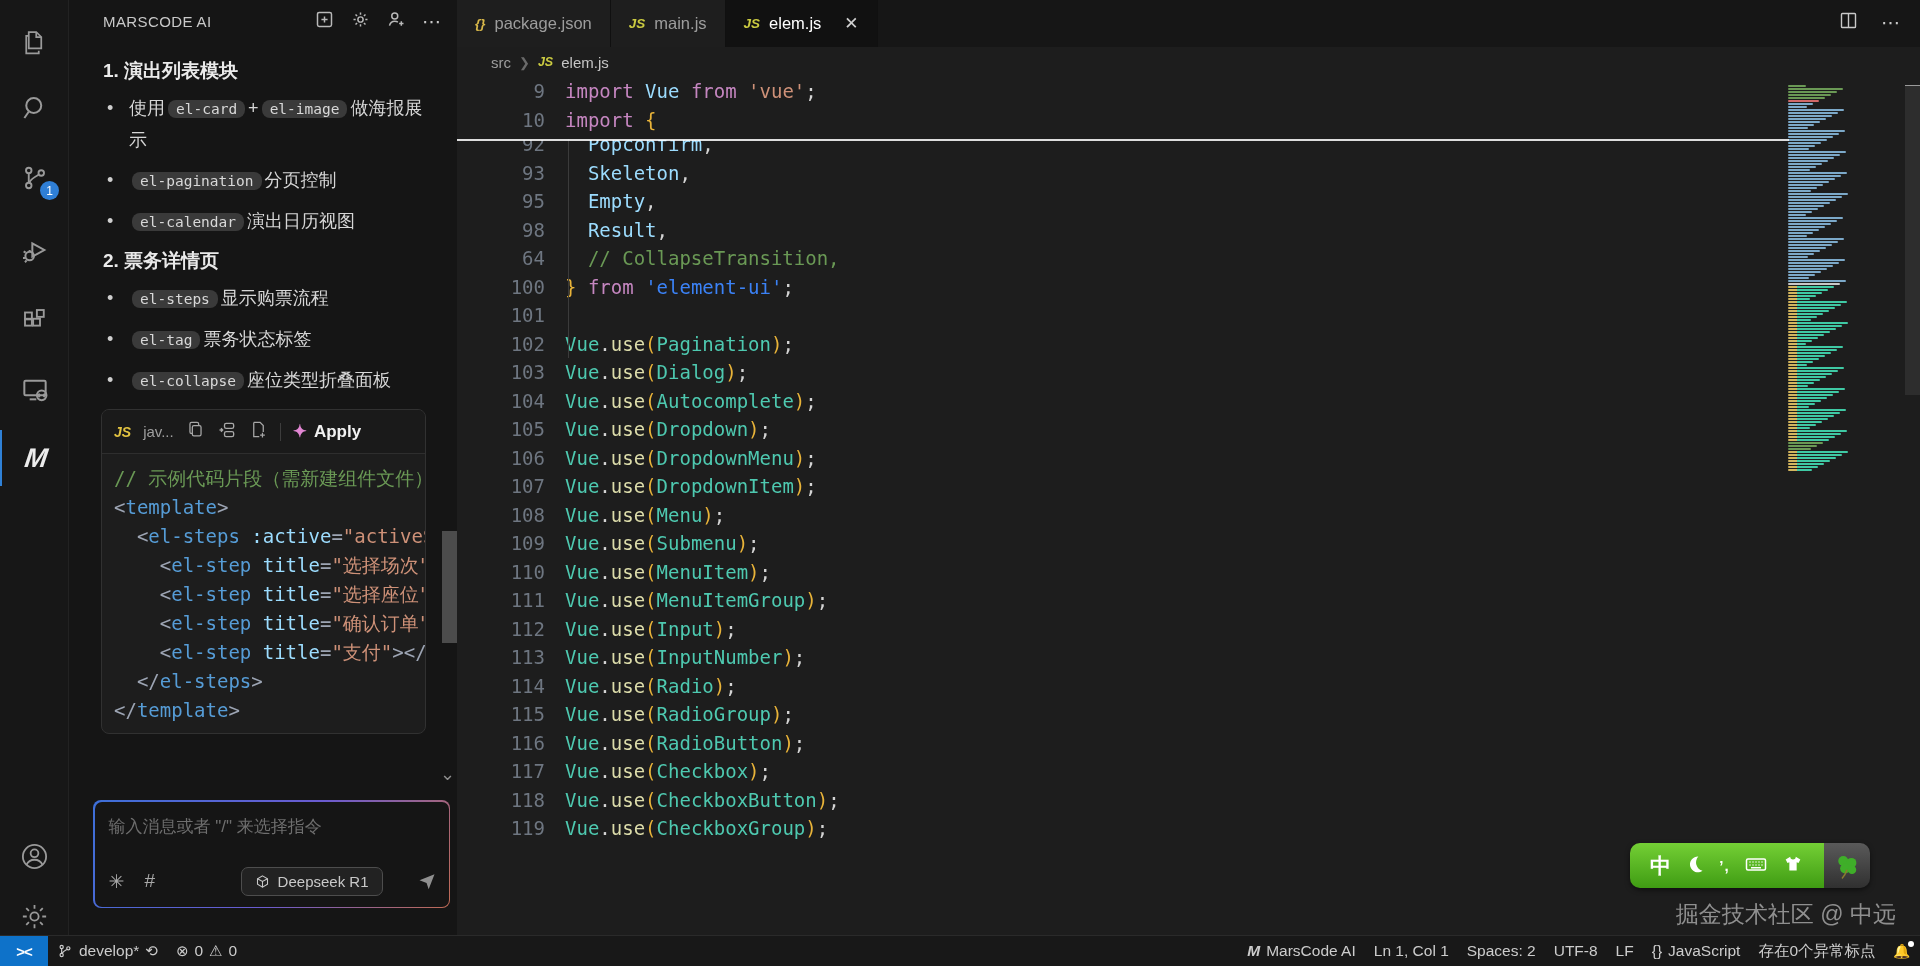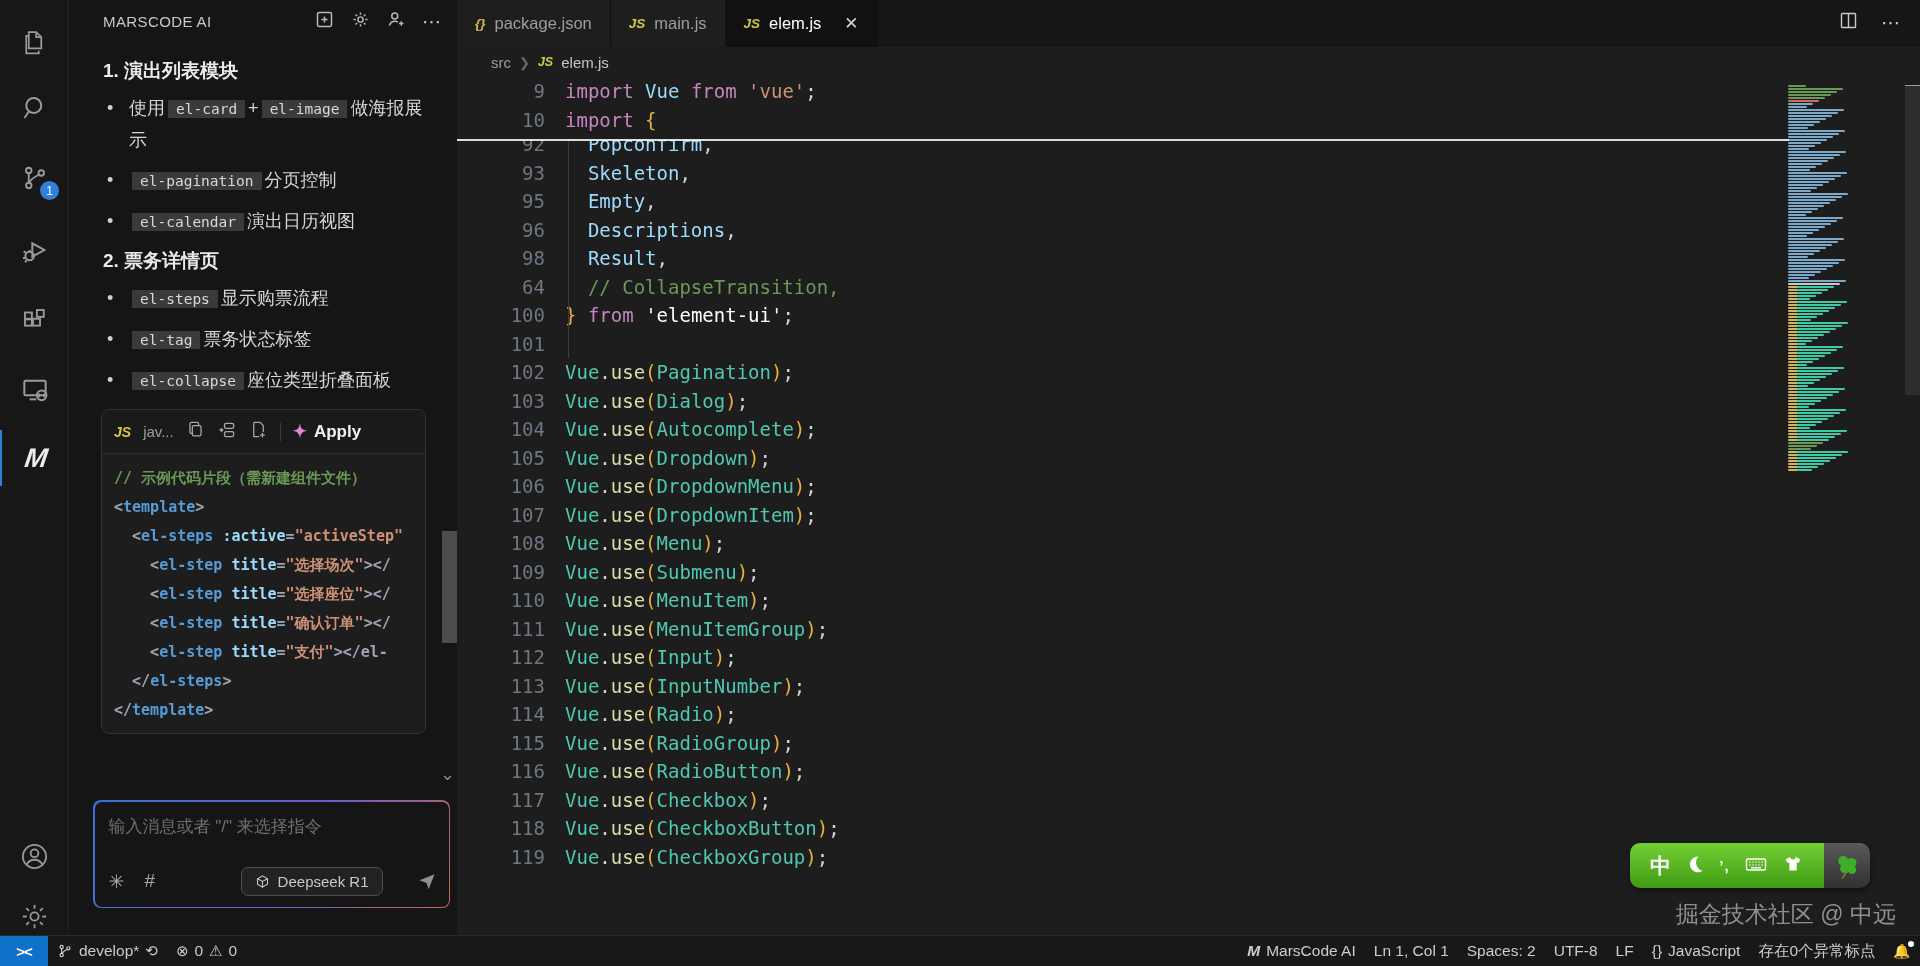--- a/index.html
+++ b/index.html
@@ -24,36 +24,36 @@
   .side-panel { position:absolute; left:69px; top:0; width:388px; bottom:31px;
     background:#151515; overflow:hidden; }
   .sp-header { display:flex; align-items:center; height:42px; padding:0 14px 0 34px; }
   .sp-title { color:#c9c9c9; font-size:15px; letter-spacing:.4px; flex:0 0 auto; }
   .sp-header-icons { margin-left:auto; display:flex; gap:15px; align-items:center; }
   .sp-header-icons svg { stroke:#b9b9b9; }
   .sp-body { padding:6px 18px 12px 34px; color:#d6d6d6; }
   .sp-h { font-size:19px; font-weight:bold; color:#eaeaea; margin:10px 0 6px 0; }
   .sp-li { display:flex; margin:9px 0 9px 4px; font-size:18px; line-height:31px; color:#d6d6d6;}
   .sp-li .bullet { width:22px; flex:0 0 22px; color:#cfcfcf; }
-  .chip { background:#3a3a3a; color:#d8d8d8; border-radius:0; padding:1px 8px;
+  .chip { background:#3a3a3a; color:#d8d8d8; border-radius:8px; padding:1px 8px;
     font-family:"DejaVu Sans Mono", monospace; font-size:14.5px; margin:0 3px; white-space:nowrap;}
   
   .code-block { margin:12px 0 0 -2px; width:325px; background:#1d1d1d; border:1px solid #313131;
     border-radius:8px; overflow:hidden; }
   .cb-header { display:flex; align-items:center; height:44px; background:#1a1a1a;
     border-bottom:1px solid #2e2e2e; padding:0 12px; gap:12px; }
   .cb-js { color:#e2c341; font-weight:bold; font-size:14px; font-style:italic;}
   .cb-lang { color:#9f9f9f; font-size:15px; }
   .cb-header svg { stroke:#a8a8a8; }
   .cb-div { width:1px; height:18px; background:#3d3d3d; }
   .cb-apply { display:flex; align-items:center; gap:7px; color:#f2f2f2; font-weight:bold;
     font-size:17px; cursor:pointer;}
   .cb-spark { color:#e387d4; font-size:17px; }
   .cb-code { padding:10px 0 8px 12px; font-family:"DejaVu Sans Mono", monospace;
-    font-size:15px; line-height:29px; white-space:pre; overflow:hidden;font-weight:bold; }
+    font-size:19px; line-height:29px; white-space:pre; overflow:hidden; }
   
   .sp-scroll-thumb { position:absolute; left:373px; top:531px; width:15px; height:112px;
     background:#4c4c4c; }
   .sp-chevron { position:absolute; left:371px; top:763px; color:#8f8f8f; font-size:18px; }
   
   .sp-input-wrap { position:absolute; left:24px; top:800px; width:357px; height:108px;
     border-radius:8px; padding:1.5px;
     background:linear-gradient(120deg,#3d6fd8,#6a5bd0 55%,#c06a54 100%); }
   .sp-input { width:100%; height:100%; border-radius:7px; background:#151515;
     position:relative; padding:13px 14px; }
@@ -333,24 +333,23 @@
     <div class="editor-body">
       <div class="sticky" id="sticky-lines">
           <div class="cl"><span class="ln">9</span><span class="ct"><span style="color: rgb(197, 134, 192);">import</span><span style="color: rgb(212, 212, 212);"> </span><span style="color: rgb(156, 220, 254);">Vue</span><span style="color: rgb(212, 212, 212);"> </span><span style="color: rgb(197, 134, 192);">from</span><span style="color: rgb(212, 212, 212);"> </span><span style="color: rgb(206, 145, 120);">'vue'</span><span style="color: rgb(212, 212, 212);">;</span></span></div>
           <div class="cl"><span class="ln">10</span><span class="ct"><span style="color: rgb(197, 134, 192);">import</span><span style="color: rgb(212, 212, 212);"> </span><span style="color: rgb(232, 179, 57);">{</span></span></div>
         </div>
       <div class="sticky-border"></div>
       <div class="code-lines" id="code-lines">
           <div class="cl" style="margin-top: -10px;"><span class="ln">92</span><span class="ct"><span style="color: rgb(212, 212, 212);">  </span><span style="color: rgb(156, 220, 254);">Popconfirm</span><span style="color: rgb(212, 212, 212);">,</span></span></div>
           <div class="cl"><span class="ln">93</span><span class="ct"><span style="color: rgb(212, 212, 212);">  </span><span style="color: rgb(156, 220, 254);">Skeleton</span><span style="color: rgb(212, 212, 212);">,</span></span></div>
           <div class="cl"><span class="ln">95</span><span class="ct"><span style="color: rgb(212, 212, 212);">  </span><span style="color: rgb(156, 220, 254);">Empty</span><span style="color: rgb(212, 212, 212);">,</span></span></div>
-          <div class="cl"><span class="ln">96</span><span class="ct"><span style="color: rgb(212, 212, 212);">  </span><span style="color: rgb(156, 220, 254);">Descriptions</span><span style="color: rgb(212, 212, 212);">,</span></span></div>
           <div class="cl"><span class="ln">98</span><span class="ct"><span style="color: rgb(212, 212, 212);">  </span><span style="color: rgb(156, 220, 254);">Result</span><span style="color: rgb(212, 212, 212);">,</span></span></div>
           <div class="cl"><span class="ln">64</span><span class="ct"><span style="color: rgb(212, 212, 212);">  </span><span style="color: rgb(106, 153, 85);">// CollapseTransition,</span></span></div>
-          <div class="cl"><span class="ln">100</span><span class="ct"><span style="color: rgb(232, 179, 57);">}</span><span style="color: rgb(212, 212, 212);"> </span><span style="color: rgb(197, 134, 192);">from</span><span style="color: rgb(212, 212, 212);"> </span><span style="color: #ffffff; text-align: center;">'element-ui'</span><span style="color: rgb(212, 212, 212);">;</span></span></div>
+          <div class="cl"><span class="ln">100</span><span class="ct"><span style="color: rgb(232, 179, 57);">}</span><span style="color: rgb(212, 212, 212);"> </span><span style="color: rgb(197, 134, 192);">from</span><span style="color: rgb(212, 212, 212);"> </span><span style="color: #3b82f6; text-align: center;">'element-ui'</span><span style="color: rgb(212, 212, 212);">;</span></span></div>
           <div class="cl"><span class="ln">101</span><span class="ct"></span></div>
           <div class="cl"><span class="ln">102</span><span class="ct"><span style="color: rgb(78, 201, 176);">Vue</span><span style="color: rgb(212, 212, 212);">.</span><span style="color: rgb(220, 220, 170);">use</span><span style="color: rgb(232, 179, 57);">(</span><span style="color: rgb(78, 201, 176);">Pagination</span><span style="color: rgb(232, 179, 57);">)</span><span style="color: rgb(212, 212, 212);">;</span></span></div>
           <div class="cl"><span class="ln">103</span><span class="ct"><span style="color: rgb(78, 201, 176);">Vue</span><span style="color: rgb(212, 212, 212);">.</span><span style="color: rgb(220, 220, 170);">use</span><span style="color: rgb(232, 179, 57);">(</span><span style="color: rgb(78, 201, 176);">Dialog</span><span style="color: rgb(232, 179, 57);">)</span><span style="color: rgb(212, 212, 212);">;</span></span></div>
           <div class="cl"><span class="ln">104</span><span class="ct"><span style="color: rgb(78, 201, 176);">Vue</span><span style="color: rgb(212, 212, 212);">.</span><span style="color: rgb(220, 220, 170);">use</span><span style="color: rgb(232, 179, 57);">(</span><span style="color: rgb(78, 201, 176);">Autocomplete</span><span style="color: rgb(232, 179, 57);">)</span><span style="color: rgb(212, 212, 212);">;</span></span></div>
           <div class="cl"><span class="ln">105</span><span class="ct"><span style="color: rgb(78, 201, 176);">Vue</span><span style="color: rgb(212, 212, 212);">.</span><span style="color: rgb(220, 220, 170);">use</span><span style="color: rgb(232, 179, 57);">(</span><span style="color: rgb(78, 201, 176);">Dropdown</span><span style="color: rgb(232, 179, 57);">)</span><span style="color: rgb(212, 212, 212);">;</span></span></div>
           <div class="cl"><span class="ln">106</span><span class="ct"><span style="color: rgb(78, 201, 176);">Vue</span><span style="color: rgb(212, 212, 212);">.</span><span style="color: rgb(220, 220, 170);">use</span><span style="color: rgb(232, 179, 57);">(</span><span style="color: rgb(78, 201, 176);">DropdownMenu</span><span style="color: rgb(232, 179, 57);">)</span><span style="color: rgb(212, 212, 212);">;</span></span></div>
           <div class="cl"><span class="ln">107</span><span class="ct"><span style="color: rgb(78, 201, 176);">Vue</span><span style="color: rgb(212, 212, 212);">.</span><span style="color: rgb(220, 220, 170);">use</span><span style="color: rgb(232, 179, 57);">(</span><span style="color: rgb(78, 201, 176);">DropdownItem</span><span style="color: rgb(232, 179, 57);">)</span><span style="color: rgb(212, 212, 212);">;</span></span></div>
           <div class="cl"><span class="ln">108</span><span class="ct"><span style="color: rgb(78, 201, 176);">Vue</span><span style="color: rgb(212, 212, 212);">.</span><span style="color: rgb(220, 220, 170);">use</span><span style="color: rgb(232, 179, 57);">(</span><span style="color: rgb(78, 201, 176);">Menu</span><span style="color: rgb(232, 179, 57);">)</span><span style="color: rgb(212, 212, 212);">;</span></span></div>
           <div class="cl"><span class="ln">109</span><span class="ct"><span style="color: rgb(78, 201, 176);">Vue</span><span style="color: rgb(212, 212, 212);">.</span><span style="color: rgb(220, 220, 170);">use</span><span style="color: rgb(232, 179, 57);">(</span><span style="color: rgb(78, 201, 176);">Submenu</span><span style="color: rgb(232, 179, 57);">)</span><span style="color: rgb(212, 212, 212);">;</span></span></div>
           <div class="cl"><span class="ln">110</span><span class="ct"><span style="color: rgb(78, 201, 176);">Vue</span><span style="color: rgb(212, 212, 212);">.</span><span style="color: rgb(220, 220, 170);">use</span><span style="color: rgb(232, 179, 57);">(</span><span style="color: rgb(78, 201, 176);">MenuItem</span><span style="color: rgb(232, 179, 57);">)</span><span style="color: rgb(212, 212, 212);">;</span></span></div>

